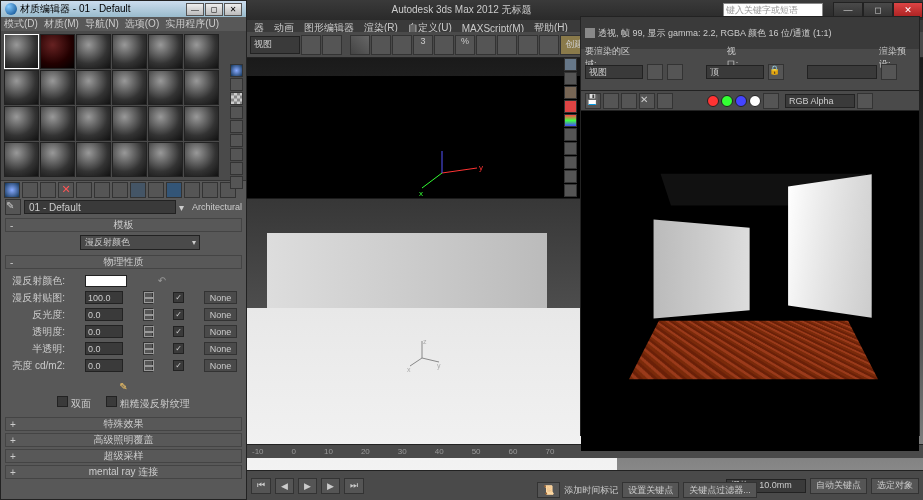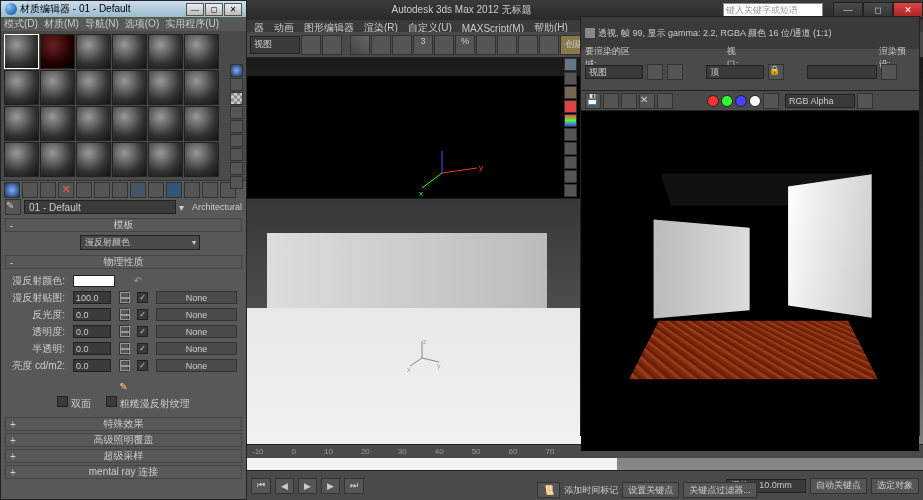--- a/index.html
+++ b/index.html
@@ -29,21 +29,21 @@
 .mat-namebar{height:18px;display:flex;align-items:center;padding:0 4px;gap:3px}
 .mat-namefield{flex:1;height:14px;background:#3a3a3a;border:1px solid #222;color:#ccc;padding:0 4px;font-size:10px;display:flex;align-items:center}
 .mat-type{font-size:9px;color:#ccc}
 .rollout{margin:2px 4px;background:#585858}
 .rollout-hdr{height:14px;background:#585858;border:1px solid #444;display:flex;align-items:center;justify-content:center;font-size:10px;color:#ccc;position:relative}
 .rollout-hdr::before{content:"-";position:absolute;left:4px}
 .rollout-hdr.plus::before{content:"+"}
 .rollout-body{padding:3px 5px}
 .dd{height:15px;background:#4a4a4a;border:1px solid #222;display:flex;align-items:center;padding:0 4px;font-size:9px;color:#ccc;position:relative}
 .dd::after{content:"▾";position:absolute;right:3px;font-size:8px}
-.prop-row{display:flex;align-items:center;height:17px;gap:8px;font-size:10px}
+.prop-row{display:flex;align-items:center;height:17px;gap:20px;font-size:10px}
 .prop-label{width:55px;text-align:right;color:#ccc}
 .prop-swatch{width:42px;height:12px;background:#fff;border:1px solid #222}
 .prop-spin{width:38px;height:13px;background:#3a3a3a;border:1px solid #222;color:#ccc;font-size:9px;display:flex;align-items:center;padding:0 2px}
 .prop-spinbtn{width:10px;height:13px;background:#555;border:1px solid #333;font-size:6px;display:flex;flex-direction:column}
 .prop-chk{width:11px;height:11px;background:#3a3a3a;border:1px solid #222;display:flex;align-items:center;justify-content:center;font-size:8px}
 .prop-none{flex:1;height:13px;background:#4a4a4a;border:1px solid #333;display:flex;align-items:center;justify-content:center;font-size:9px;color:#ccc}
 .prop-arrow{width:30px;height:13px;display:flex;align-items:center;justify-content:center;color:#999}
 .viewport{position:absolute;left:247px;top:32px;right:0;bottom:30px;background:#000}
 .vp-toolbar{height:26px;background:#4a4a4a;border-bottom:1px solid #222;display:flex;align-items:center;padding:0 3px;gap:1px}
 .vp-dd{width:50px;height:18px;background:#3a3a3a;border:1px solid #222;font-size:9px;color:#ccc;display:flex;align-items:center;padding:0 3px}

